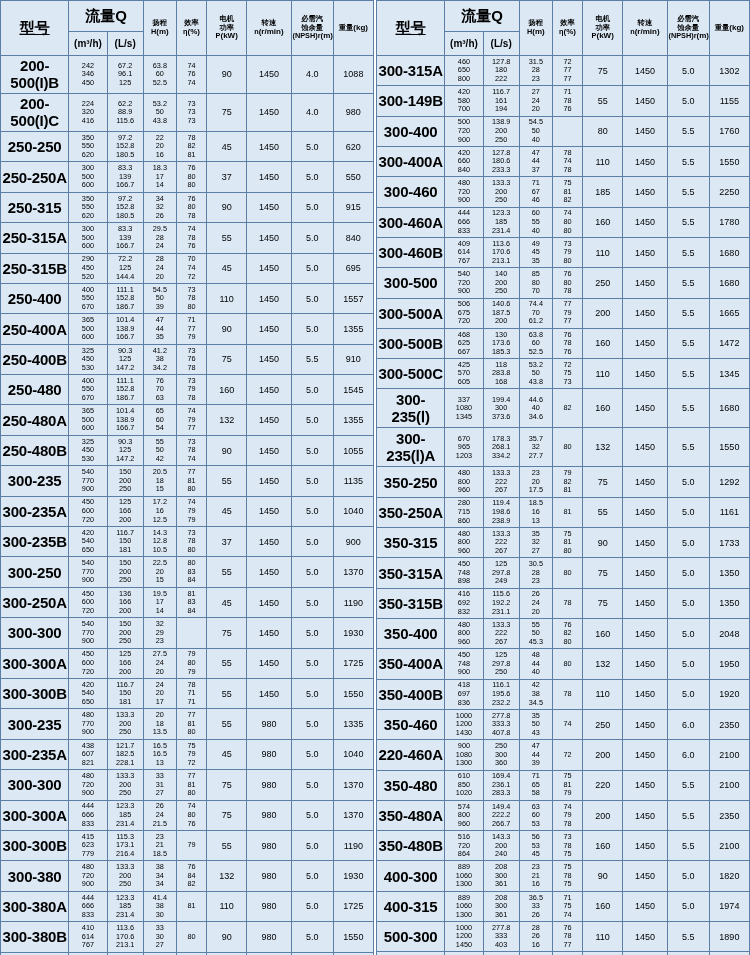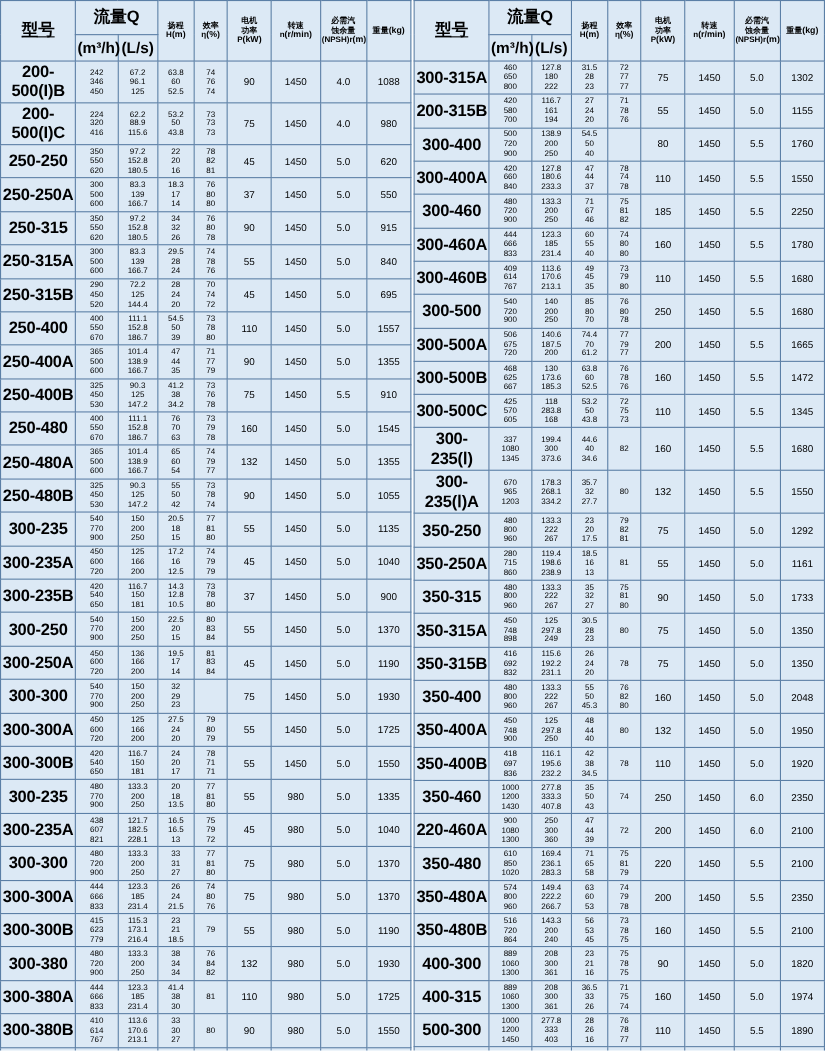--- a/index.html
+++ b/index.html
@@ -3,21 +3,21 @@
 <meta charset="utf-8">
 <style>
   html,body{margin:0;padding:0;background:#ffffff;}
   body{font-family:"Liberation Sans", sans-serif;width:750px;height:955px;overflow:hidden;color:#000;}
   .page{width:750px;height:955px;display:flex;gap:2px;padding:0;box-sizing:border-box;}
   table{border-collapse:collapse;table-layout:fixed;}
   .tbl{width:374px;}
   .tbl td,.tbl th{border:1px solid #5b7fa6;text-align:center;vertical-align:middle;background:#dce9f5;}
   thead th{background:#cfe0f0;font-weight:bold;}
   .h1{font-size:15px;line-height:12px;}
-  .h2{font-size:14px;line-height:9px;margin-top:16px;}
+  .h2{font-size:10px;line-height:9px;margin-top:16px;}
   .sub{font-size:8px;}
   .model{font-size:15px;font-weight:bold;letter-spacing:-0.2px;}
   .multi{font-size:7.3px;line-height:8.6px;white-space:pre-line;text-align:center;}
   .num{font-size:9px;}
   
   col.c-model{width:68px;}
   col.c-q1{width:38px;}
   col.c-q2{width:36px;}
   col.c-h{width:33px;}
   col.c-e{width:30px;}
@@ -445,21 +445,21 @@
           <td class="multi"><div class="stack"><span>460</span><span>650</span><span>800</span></div></td>
           <td class="multi"><div class="stack"><span>127.8</span><span>180</span><span>222</span></div></td>
           <td class="multi"><div class="stack"><span>31.5</span><span>28</span><span>23</span></div></td>
           <td class="multi"><div class="stack"><span>72</span><span>77</span><span>77</span></div></td>
           <td class="num">75</td>
           <td class="num">1450</td>
           <td class="num">5.0</td>
           <td class="num">1302</td>
         </tr>
         <tr>
-          <td class="model">200-315B</td>
+          <td class="model">300-149B</td>
           <td class="multi"><div class="stack"><span>420</span><span>580</span><span>700</span></div></td>
           <td class="multi"><div class="stack"><span>116.7</span><span>161</span><span>194</span></div></td>
           <td class="multi"><div class="stack"><span>27</span><span>24</span><span>20</span></div></td>
           <td class="multi"><div class="stack"><span>71</span><span>78</span><span>76</span></div></td>
           <td class="num">55</td>
           <td class="num">1450</td>
           <td class="num">5.0</td>
           <td class="num">1155</td>
         </tr>
         <tr>

